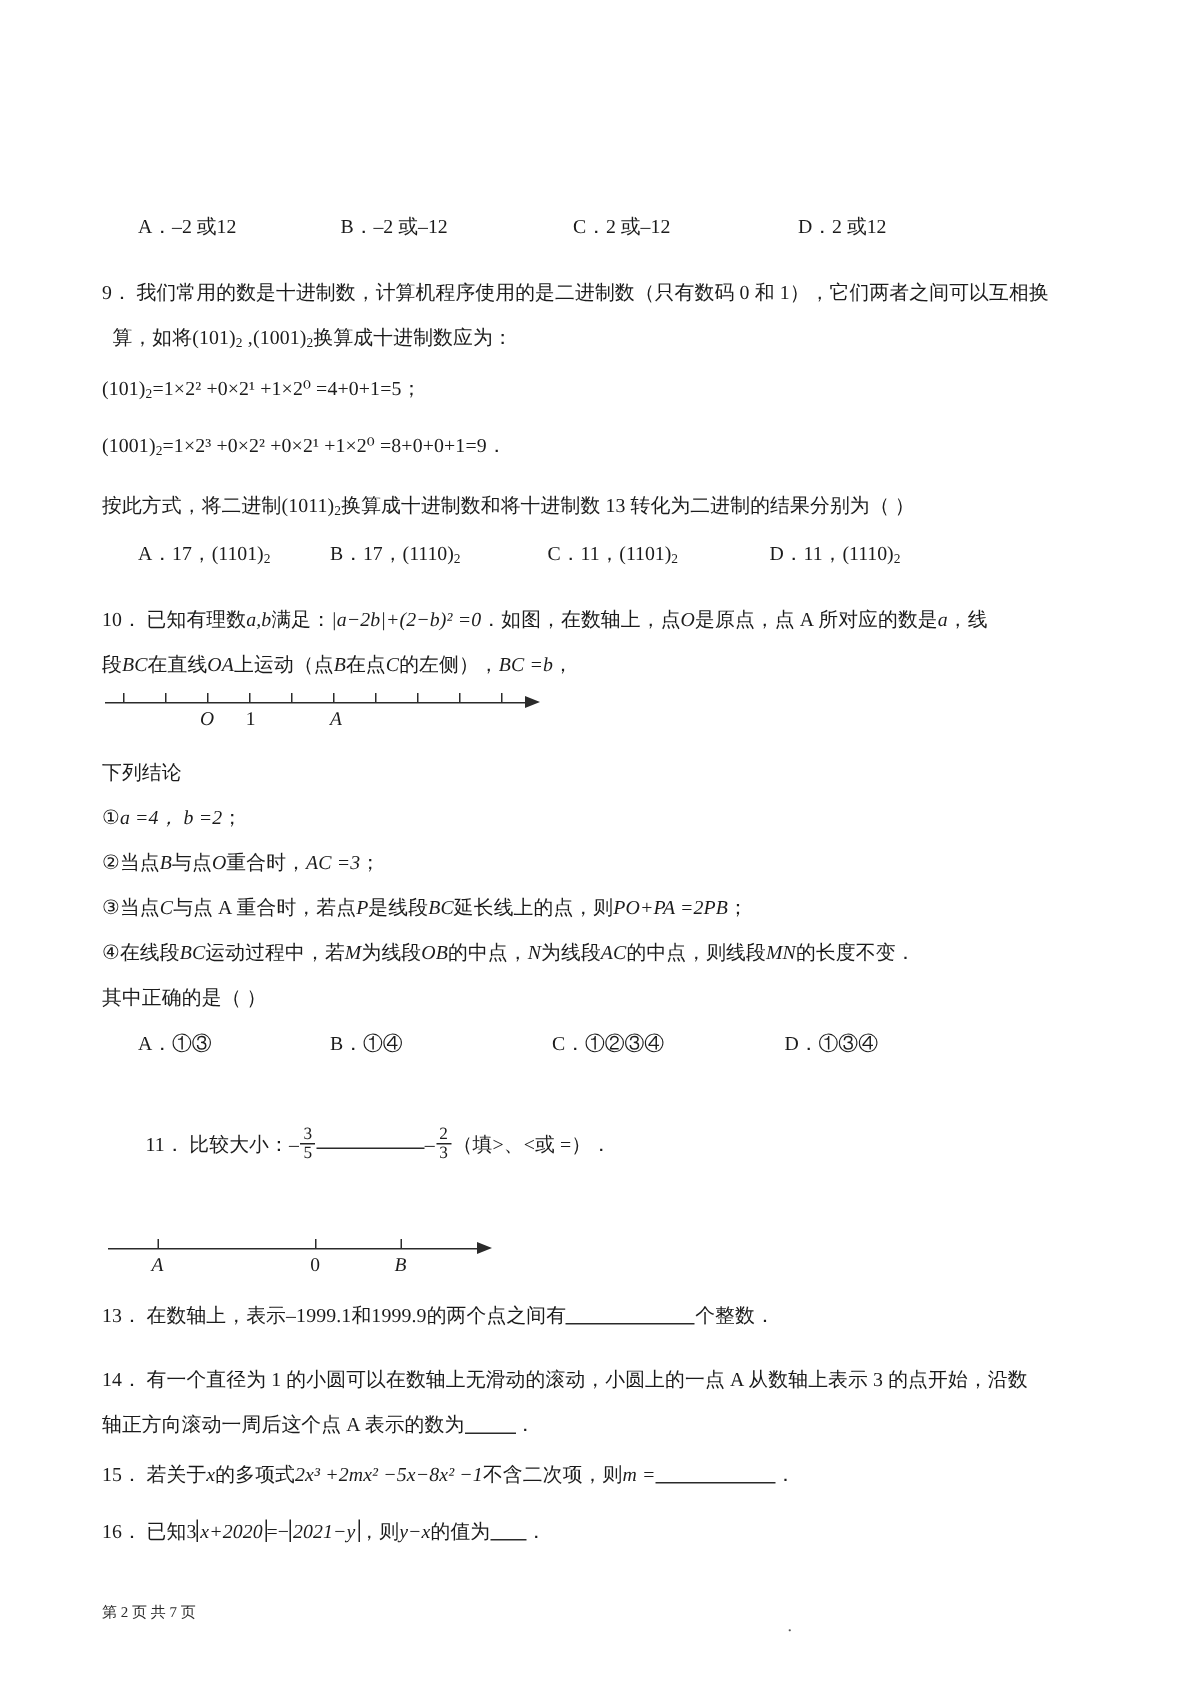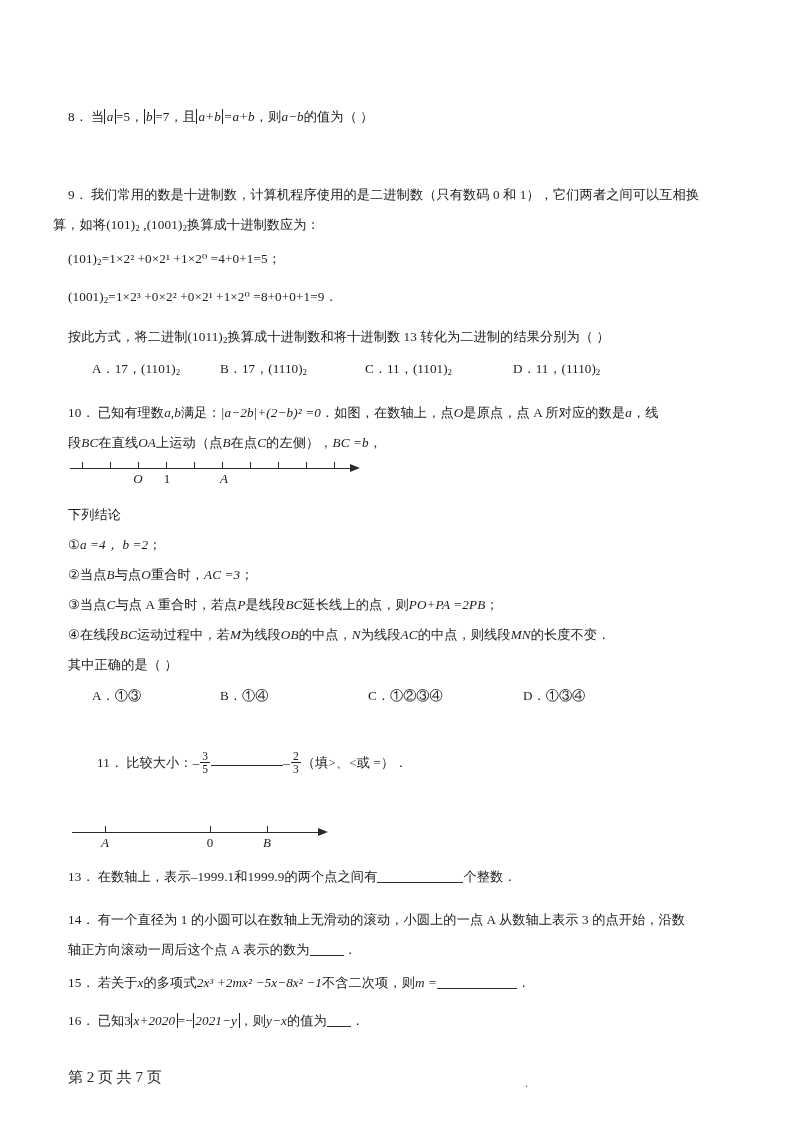--- a/index.html
+++ b/index.html
@@ -73,39 +73,39 @@
   .axis .lb {
     position:absolute; top:3px;
     font-size:13px; font-style:italic;
     transform:translateX(-50%);
     white-space:nowrap;
   }
   .axis .lb.up { font-style:normal; }
 
   .footer {
     position:absolute; left:68px; top:1068px;
-    font-size:15px; color:#2b2b2b; white-space:nowrap;
+    font-size:10px; color:#2b2b2b; white-space:nowrap;
   }
   .footdot { position:absolute; left:525px; top:1076px; font-size:12px; color:#555; }
 </style>
 </head>
 <body>
 
 <div class="page">
 
-  <div class="q" style="left:68px; top:102px;">
-    <span class="num">8．</span><span>当</span><span class="abs mi">a</span><span>=5</span><span>，</span><span class="abs mi">b</span><span>=7</span><span>，且</span><span class="abs mi">a+b</span><span class="mi">=a+b</span><span>，则</span><span class="mi">a−b</span><span>的值为（    ）</span>
-  </div>
-
+
+  <div class="opts" style="left:92px; top:142px;">
+    <span class="opt" style="width:135px;"><span>A．</span><span>–2 或12</span></span><span class="opt" style="width:155px;"><span>B．</span><span>–2 或–12</span></span><span class="opt" style="width:150px;"><span>C．</span><span>2 或–12</span></span><span class="opt"><span>D．</span><span>2 或12</span></span>
+  </div>
 
   <div class="q" style="left:68px; top:180px;">
     <span class="num">9．</span><span>我们常用的数是十进制数，计算机程序使用的是二进制数（只有数码 0 和 1），它们两者之间可以互相换</span>
   </div>
 
-  <div class="q" style="left:53px; top:210px;">
+  <div class="q" style="left:75px; top:210px;">
     <span>算，如将</span><span>(101)</span><sub>2</sub><span> ,</span><span>(1001)</span><sub>2</sub><span>换算成十进制数应为：</span>
   </div>
 
   <div class="q math" style="left:68px; top:244px;">
     <span>(101)</span><sub>2</sub><span>=1×2² +0×2¹ +1×2⁰ =4+0+1=5</span><span>；</span>
   </div>
 
   <div class="q math" style="left:68px; top:282px;">
     <span>(1001)</span><sub>2</sub><span>=1×2³ +0×2² +0×2¹ +1×2⁰ =8+0+0+1=9</span><span>．</span>
   </div>

